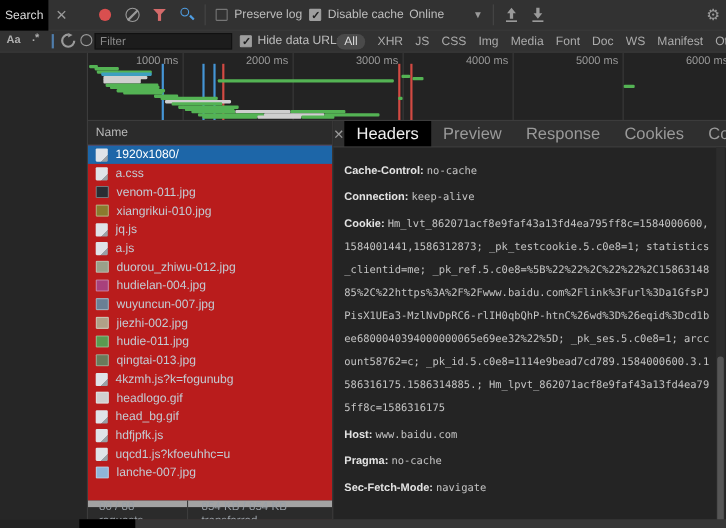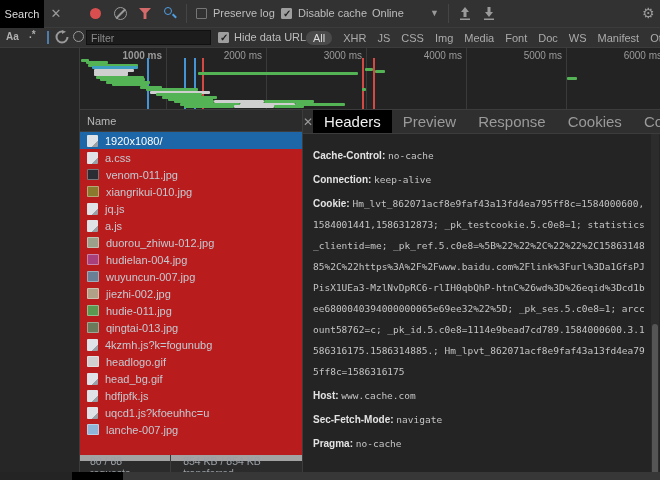--- a/index.html
+++ b/index.html
@@ -172,21 +172,21 @@
       <span class="pill">Font</span>
       <span class="pill">Doc</span>
       <span class="pill">WS</span>
       <span class="pill">Manifest</span>
       <span class="pill">Other</span>
     </div>
 </div>
 
 <div class="overview">
     <div class="gridline" style="left: 86px;"></div>
-    <div class="tick" style="left: 22px; width: 60px; text-align: right; font-weight: bold;">1000 ms</div>
+    <div class="tick" style="left: 22px; width: 60px; text-align: right;">1000 ms</div>
     <div class="gridline" style="left: 186px;"></div>
     <div class="tick" style="left: 122px; width: 60px; text-align: right;">2000 ms</div>
     <div class="gridline" style="left: 286px;"></div>
     <div class="tick" style="left: 222px; width: 60px; text-align: right;">3000 ms</div>
     <div class="gridline" style="left: 386px;"></div>
     <div class="tick" style="left: 322px; width: 60px; text-align: right;">4000 ms</div>
     <div class="gridline" style="left: 486px;"></div>
     <div class="tick" style="left: 422px; width: 60px; text-align: right;">5000 ms</div>
     <div class="tick" style="left: 522px; width: 60px; text-align: right;">6000 ms</div>
     <div class="evline blue" style="left: 67px;"></div>
@@ -321,23 +321,23 @@
       <span class="dtab">Cookies</span>
       <span class="dtab">Cookies</span>
     </div>
   <div class="dcontent">
       <p class="hentry clipped">
         <span class="inner hval">Accept-Language: zh-CN,zh;q=0.9</span>
       </p>
       <p class="hentry"><span class="hname">Cache-Control: </span><span class="hval">no-cache</span></p>
       <p class="hentry"><span class="hname">Connection: </span><span class="hval">keep-alive</span></p>
       <p class="hentry"><span class="hname">Cookie: </span><span class="hval">Hm_lvt_862071acf8e9faf43a13fd4ea795ff8c=1584000600,1584001441,1586312873; _pk_testcookie.5.c0e8=1; statistics_clientid=me; _pk_ref.5.c0e8=%5B%22%22%2C%22%22%2C1586314885%2C%22https%3A%2F%2Fwww.baidu.com%2Flink%3Furl%3Da1GfsPJPisX1UEa3-MzlNvDpRC6-rlIH0qbQhP-htnC%26wd%3D%26eqid%3Dcd1bee6800040394000000065e69ee32%22%5D; _pk_ses.5.c0e8=1; arccount58762=c; _pk_id.5.c0e8=1114e9bead7cd789.1584000600.3.1586316175.1586314885.; Hm_lpvt_862071acf8e9faf43a13fd4ea795ff8c=1586316175</span></p>
-      <p class="hentry"><span class="hname">Host: </span><span class="hval">www.cache.com</span></p>
+      <p class="hentry"><span class="hname">Host: </span><span class="hval">www.baidu.com</span></p>
+      <p class="hentry"><span class="hname">Pragma: </span><span class="hval">no-cache</span></p>
       <p class="hentry"><span class="hname">Sec-Fetch-Mode: </span><span class="hval">navigate</span></p>
-      <p class="hentry"><span class="hname">Pragma: </span><span class="hval">no-cache</span></p>
     </div>
   <div class="dscroll">
     <div class="dthumb" style="top:190px; height:164px"></div>
   </div>
 </div>
 
 <div class="bottom-strip">
   <div class="bs-dark"></div>
   <div class="bs-black"></div>
 </div>

